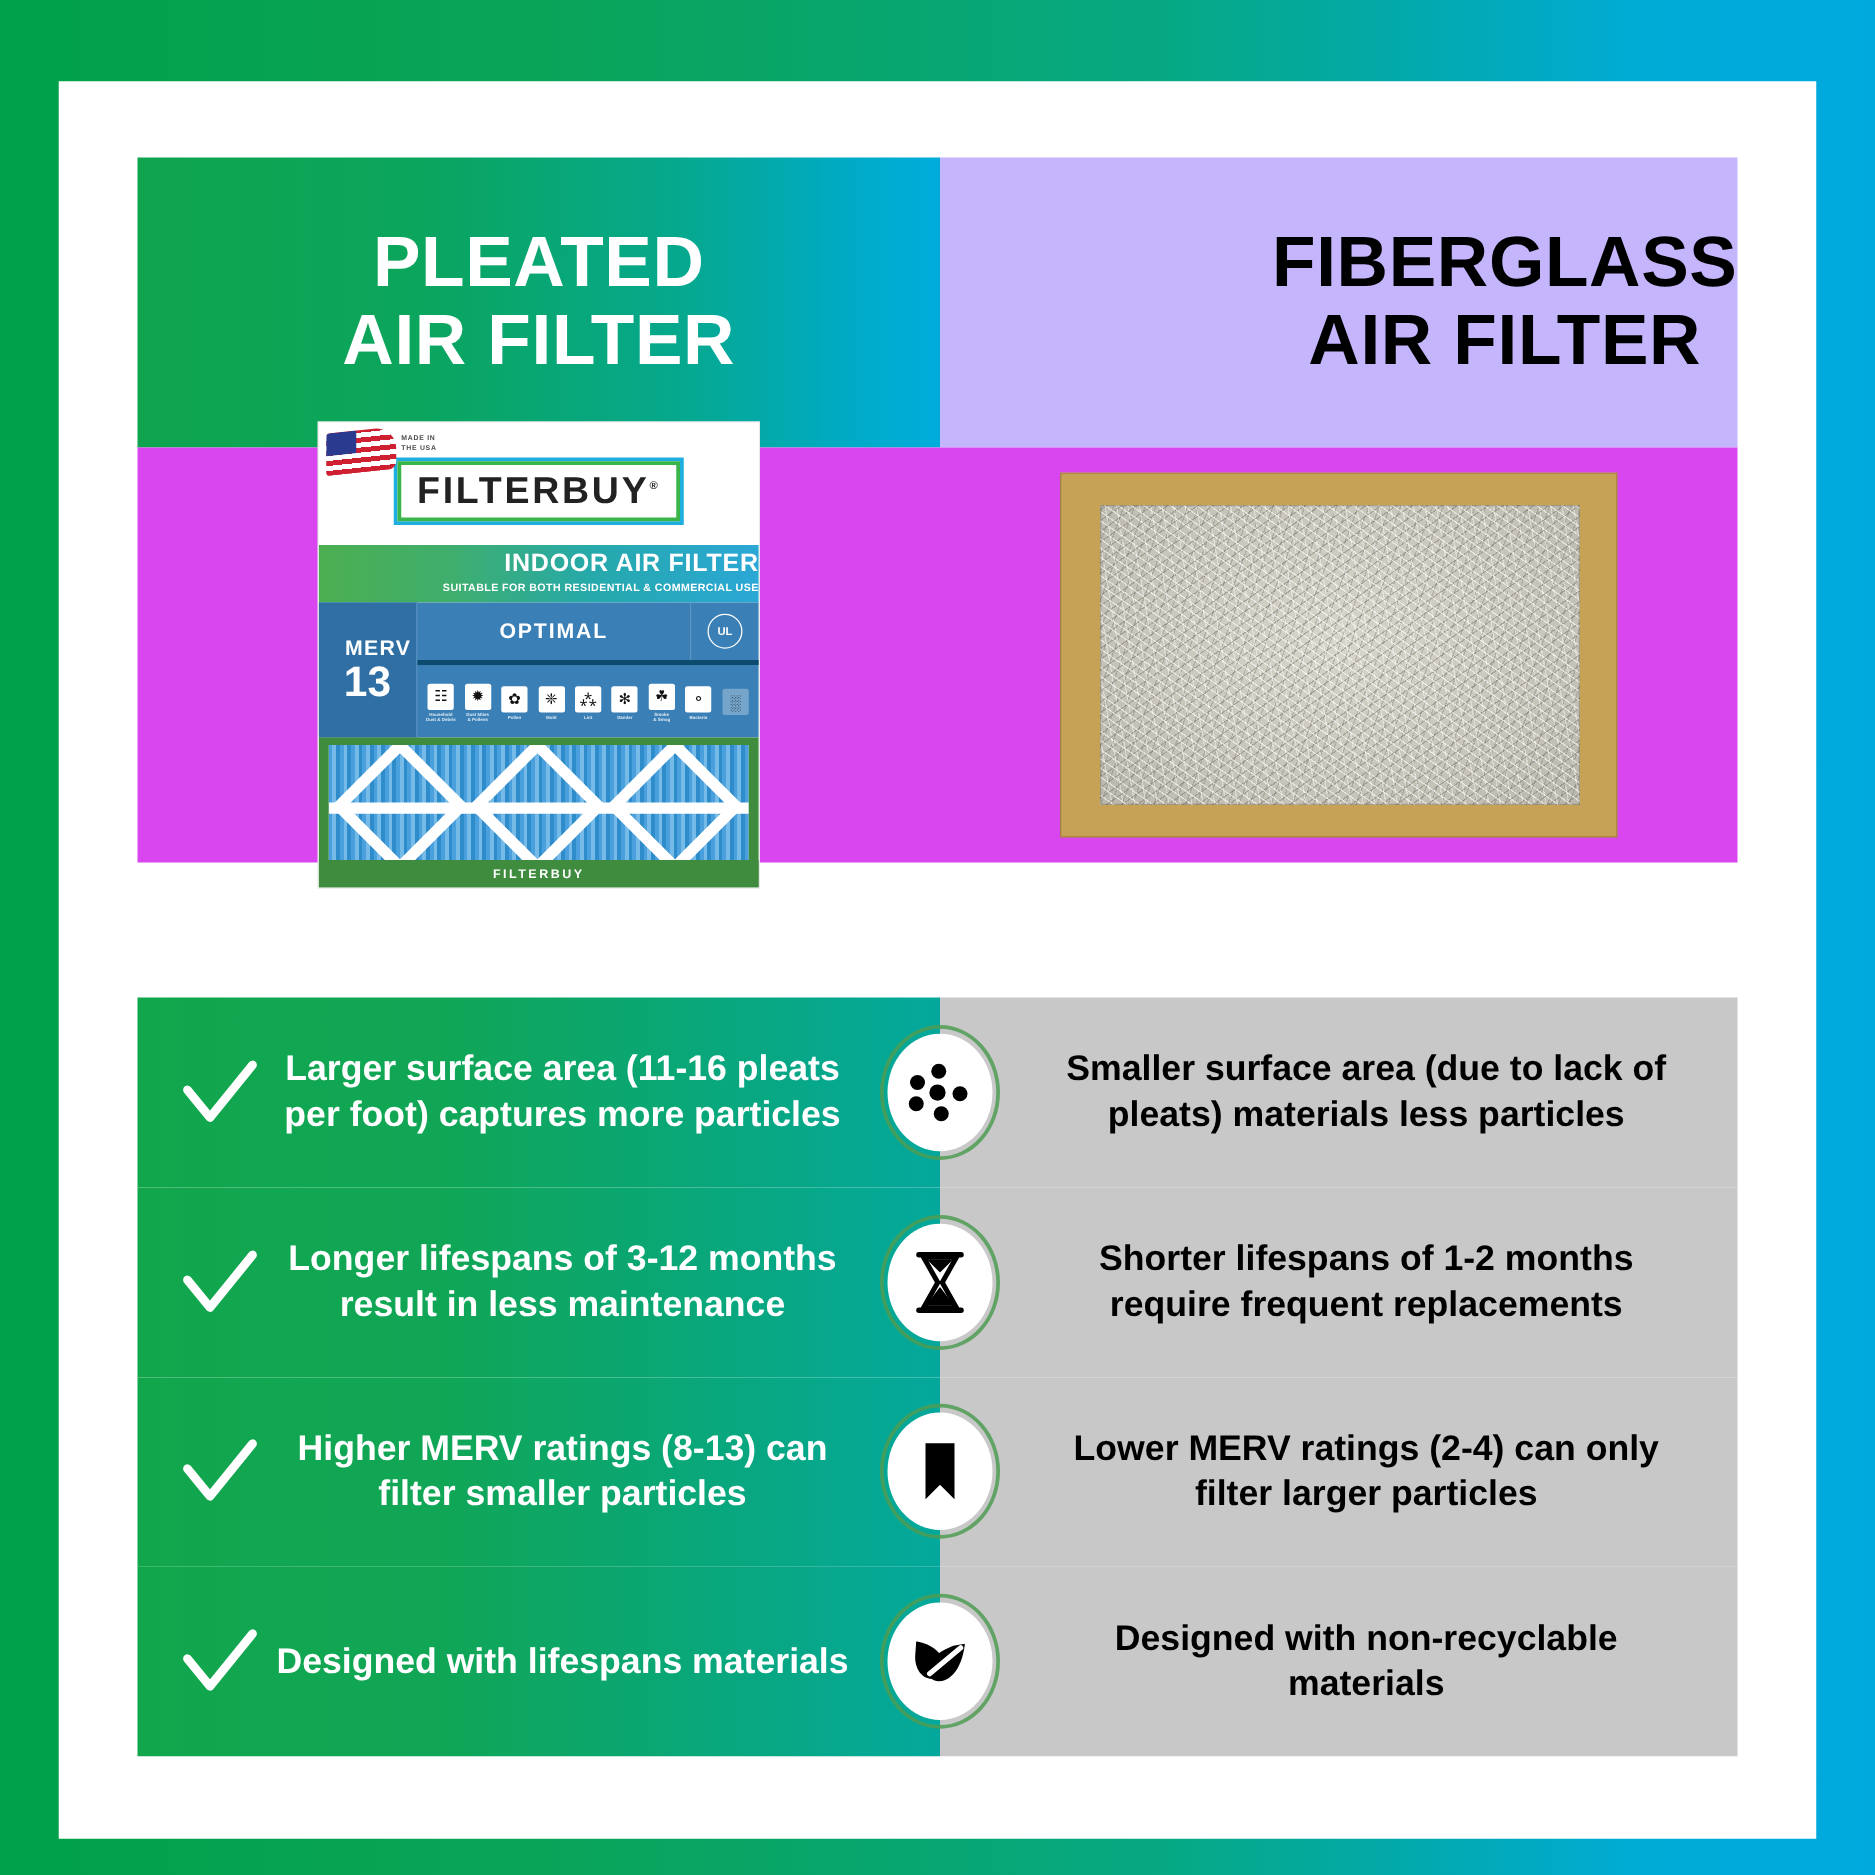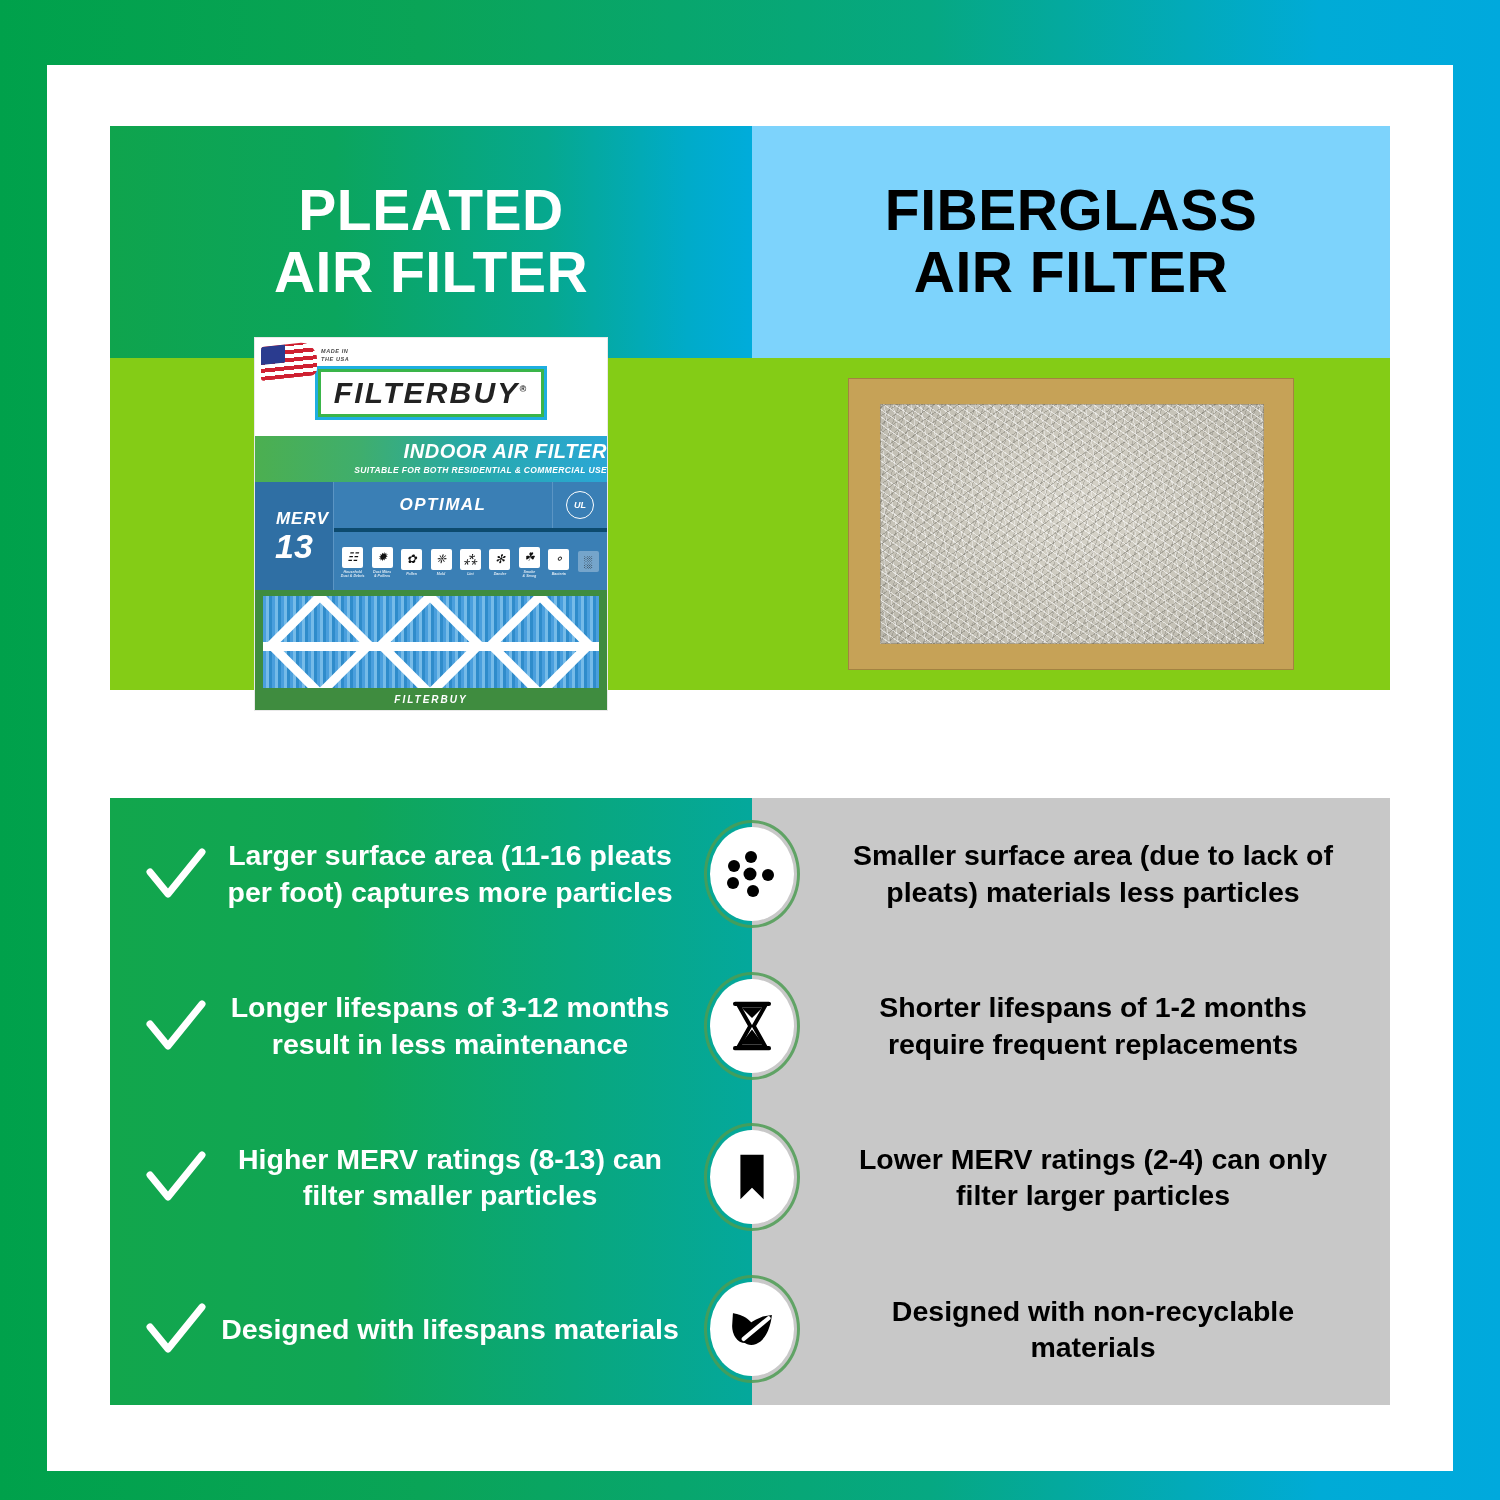--- a/index.html
+++ b/index.html
@@ -44,47 +44,46 @@
     width: 642px;
     height: 100%;
     background: linear-gradient(90deg, #0fa44d 0%, #0ba55d 35%, #06a88e 68%, #00abc9 90%, #00acdb 100%);
     display: flex;
     align-items: center;
     justify-content: center;
   }
   .header-right {
     flex: 1;
     height: 100%;
-    background: #7dd3fc;
-    display: flex;
-    align-items: center;
-    justify-content: center;
+    background: #c4b5fd;
+    display: flex;
+    align-items: center;
+    justify-content: flex-end;
   }
   .header-title {
     font-size: 57px;
     font-weight: 800;
     line-height: 1.08;
     letter-spacing: 0.5px;
     text-align: center;
     text-transform: uppercase;
     white-space: pre-line;
   }
   .header-left .header-title { color: #ffffff; }
   .header-right .header-title { color: #000000; }
 
   
   .product-row {
     position: absolute;
     left: 63px;
     top: 293px;
     width: 1280px;
     height: 332px;
-    background: #84cc16;
-    display: flex;
-    font-style: italic;
+    background: #d946ef;
+    display: flex;
   }
   .product-cell {
     width: 642px;
     display: flex;
     align-items: center;
     justify-content: center;
   }
   .product-cell.right { flex: 1; }
 
   

